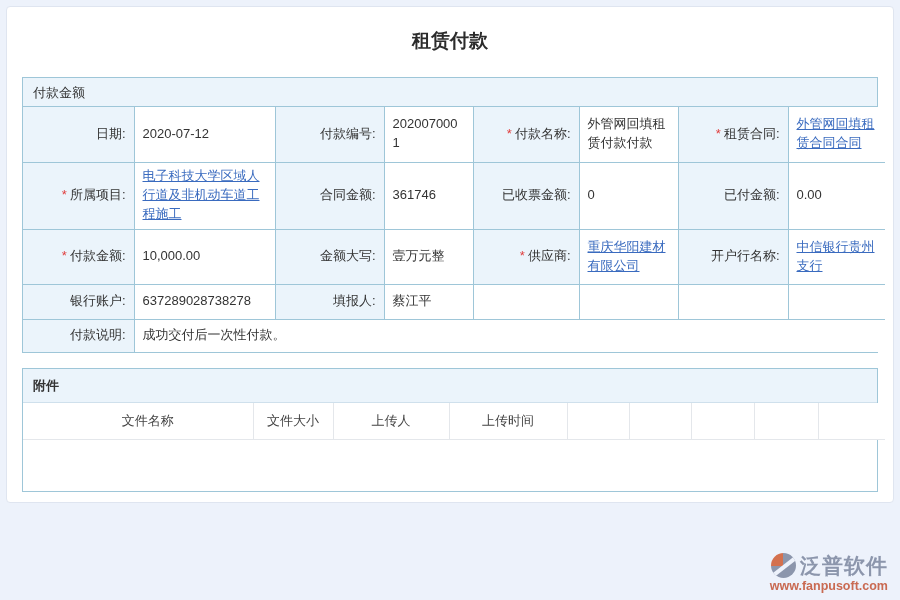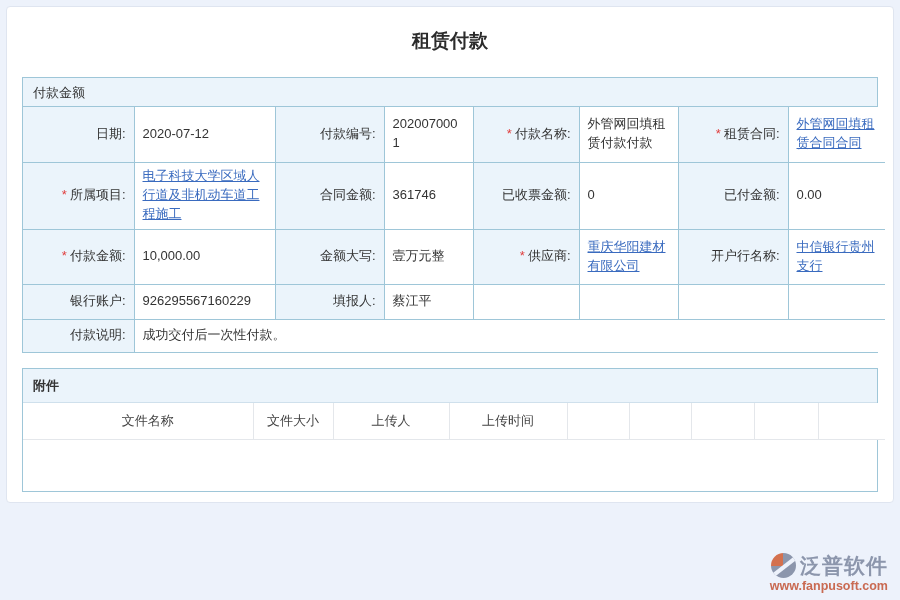--- a/index.html
+++ b/index.html
@@ -196,21 +196,21 @@
         <td class="val"><span>10,000.00</span></td>
         <td class="lbl"><span class="req"></span><span>金额大写:</span></td>
         <td class="val"><span>壹万元整</span></td>
         <td class="lbl"><span class="req">*</span><span>供应商:</span></td>
         <td class="val"><a class="lnk">重庆华阳建材有限公司</a></td>
         <td class="lbl"><span class="req"></span><span>开户行名称:</span></td>
         <td class="val"><a class="lnk">中信银行贵州支行</a></td>
       </tr>
       <tr class="r4">
         <td class="lbl"><span class="req"></span><span>银行账户:</span></td>
-        <td class="val"><span>926295567160229</span></td>
+        <td class="val"><span>637289028738278</span></td>
         <td class="lbl"><span class="req"></span><span>填报人:</span></td>
         <td class="val"><span>蔡江平</span></td>
         <td class="val"></td>
         <td class="val"></td>
         <td class="val"></td>
         <td class="val"></td>
       </tr>
       <tr class="r5">
         <td class="lbl"><span class="req"></span><span>付款说明:</span></td>
         <td class="val" colspan="7"><span>成功交付后一次性付款。</span></td>

